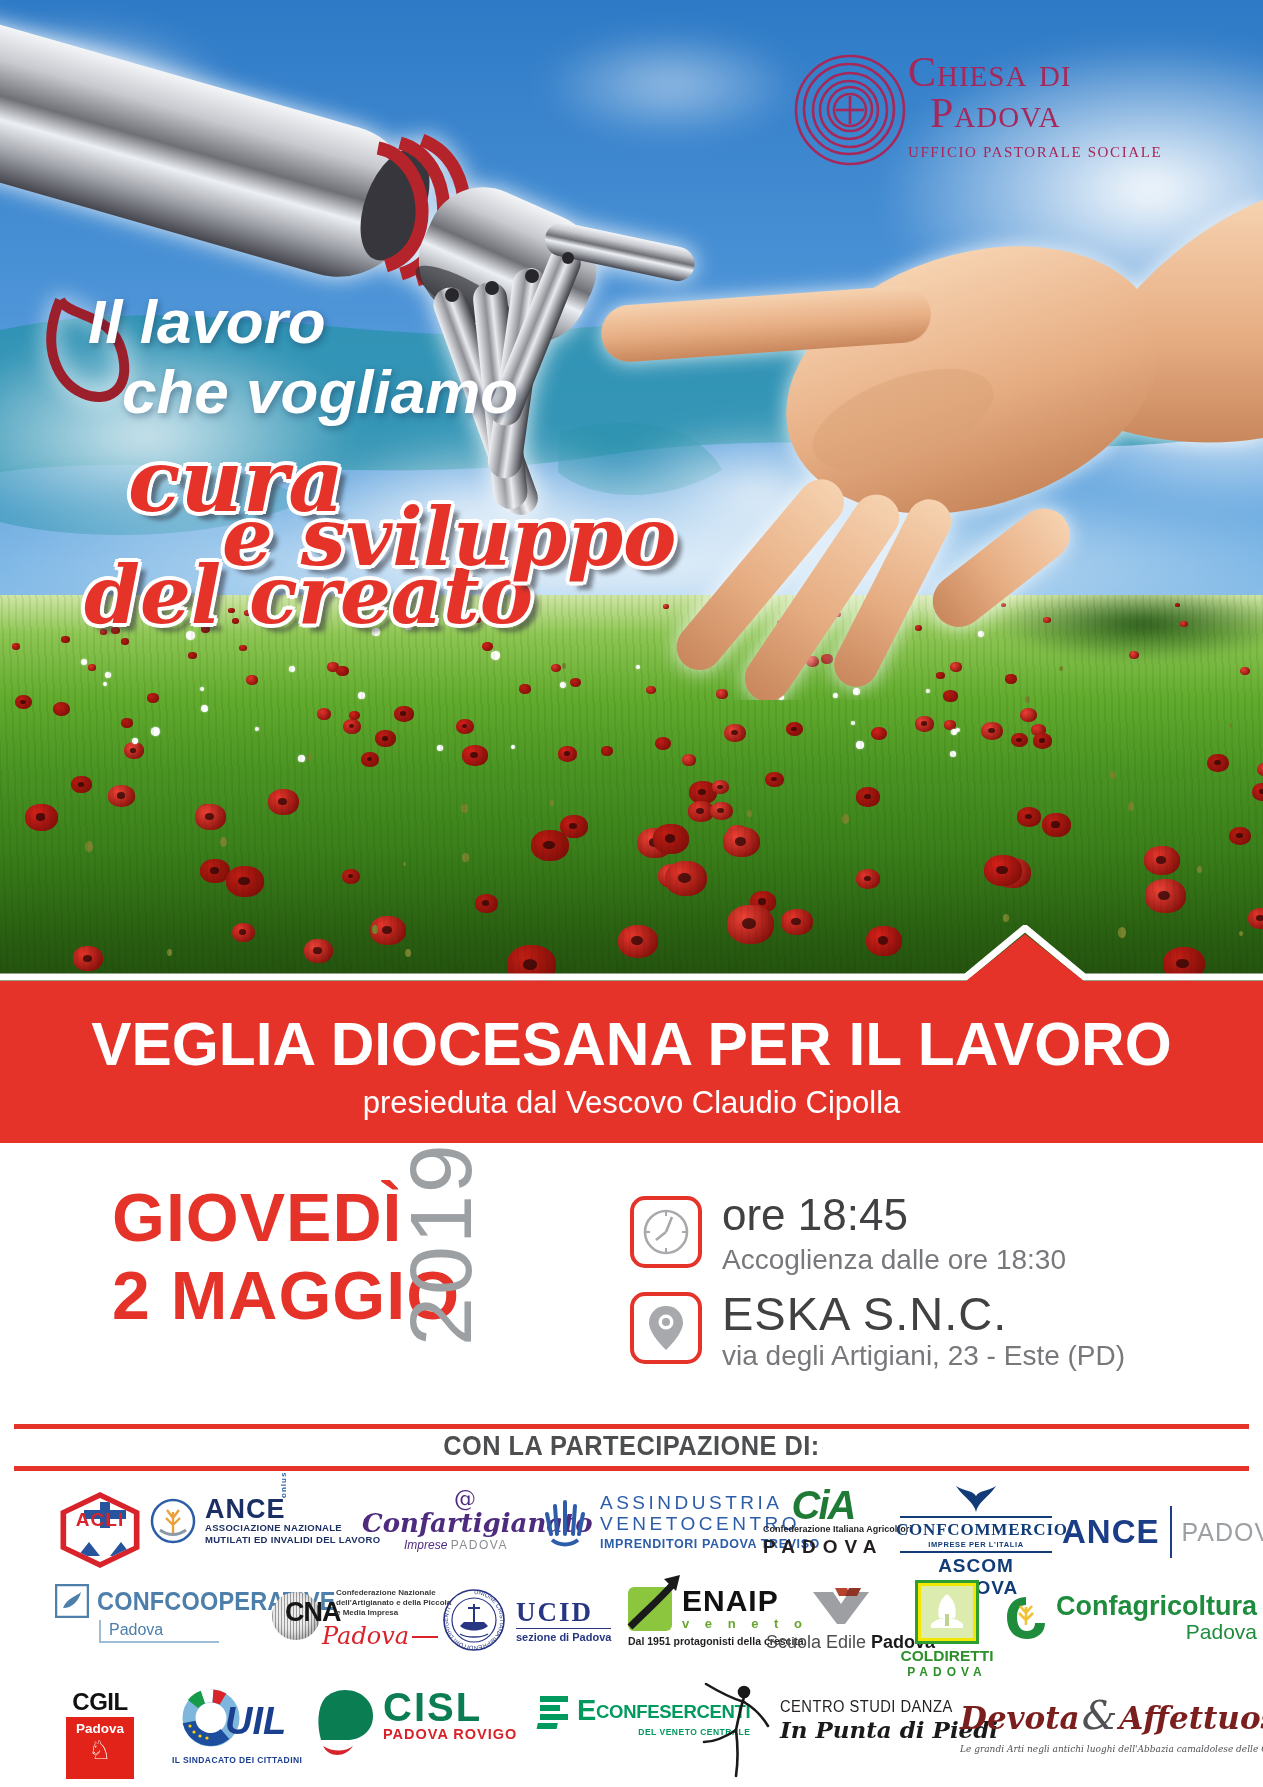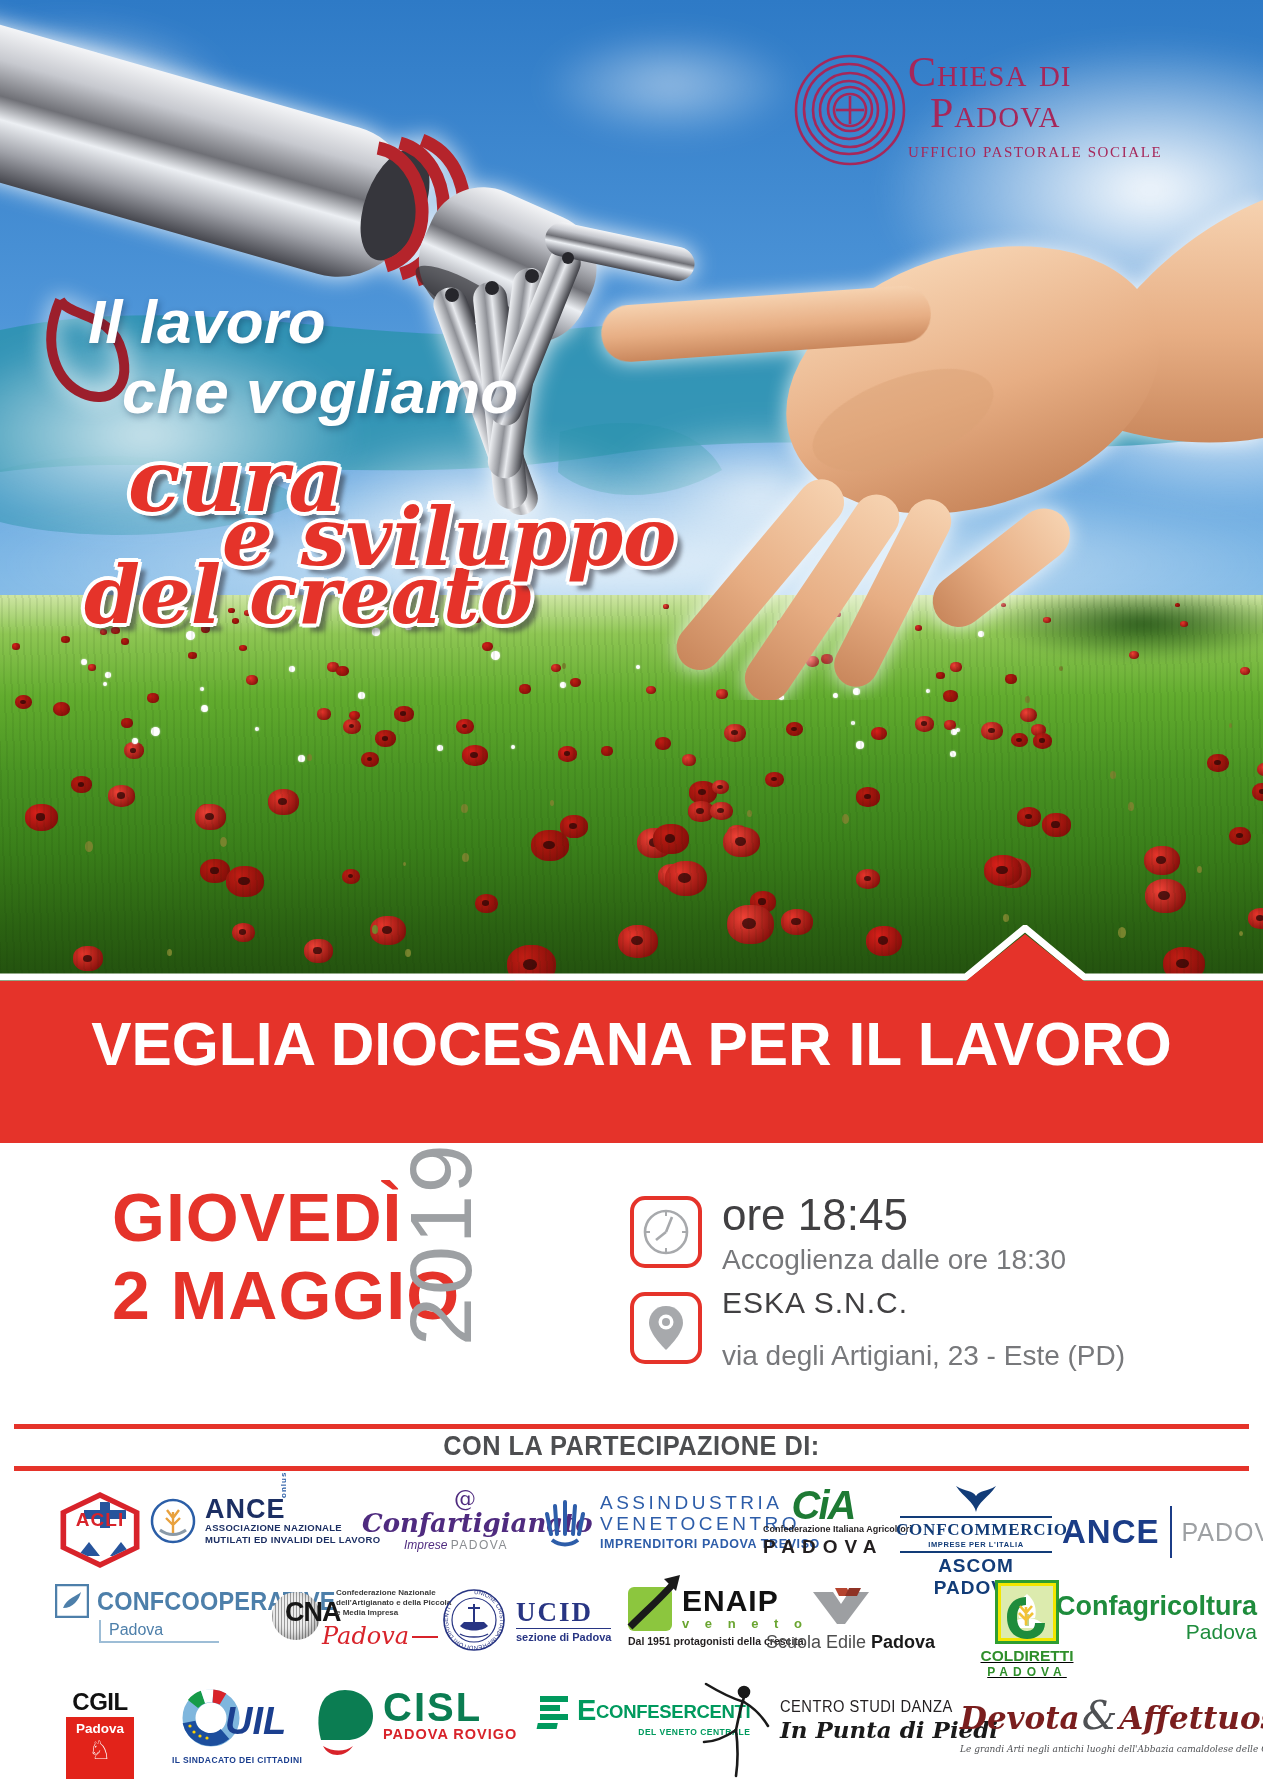--- a/index.html
+++ b/index.html
@@ -65,21 +65,21 @@
   .ev-day{position:absolute;left:112px;top:1178px;color:#e5332a;font-size:68px;font-weight:bold;letter-spacing:1px;}
   .ev-date{position:absolute;left:112px;top:1256px;color:#e5332a;font-size:68px;font-weight:bold;letter-spacing:1px;}
   .ev-year{position:absolute;left:430px;top:1186px;width:120px;height:168px;}
   .ev-year span{display:block;transform:rotate(-90deg) translate(-160px,-40px);transform-origin:0 0;
     font-size:88px;color:#9da0a3;letter-spacing:2px;white-space:nowrap;}
   .icon-box{position:absolute;width:64px;height:64px;border:4px solid #e5332a;border-radius:15px;
     background:#fff;display:flex;align-items:center;justify-content:center;}
   .ib1{left:630px;top:1196px;} .ib2{left:630px;top:1292px;}
   .ev-time{position:absolute;left:722px;top:1190px;font-size:44px;color:#414042;}
   .ev-time-note{position:absolute;left:722px;top:1244px;font-size:28px;color:#77787b;}
-  .ev-venue{position:absolute;left:722px;top:1286px;font-size:30px;color:#414042;letter-spacing:1px;}
+  .ev-venue{position:absolute;left:722px;top:1286px;font-size:47px;color:#414042;letter-spacing:1px;}
   .ev-address{position:absolute;left:722px;top:1340px;font-size:28px;color:#77787b;}
 
   
   .pline{position:absolute;left:14px;right:14px;height:5px;background:#e5332a;}
   .pl1{top:1424px;} .pl2{top:1466px;}
   .pheading{position:absolute;left:0;top:1431px;width:1263px;text-align:center;font-size:27px;font-weight:bold;
     color:#4d4e50;letter-spacing:.5px;transform:scaleX(.94);}
 
   
   .lg{position:absolute;}
@@ -640,20 +640,21 @@
     <div class="script sc3">del creato</div>
     <div class="script sc2">e sviluppo</div>
   </div>
 
   <svg class="notch" viewBox="0 0 1263 60" preserveAspectRatio="none">
     <path d="M-10,52 L966,52 L1025,3 L1084,52 L1273,52" stroke="#ffffff" stroke-width="7" fill="none"></path>
     <path d="M-10,56 L966,56 L1025,9 L1084,56 L1273,56 L1273,62 L-10,62 Z" fill="#e5332a"></path>
   </svg>
   <div class="banner">
     <div class="banner-title">VEGLIA DIOCESANA PER IL LAVORO</div>
+    <div class="banner-sub">presieduta dal Vescovo Claudio Cipolla</div>
   </div>
 
   <div class="ev-day">GIOVEDÌ</div>
   <div class="ev-date">2 MAGGIO</div>
   <div class="ev-year">
       <span>2019</span>
     </div>
 
   <div class="icon-box ib1">
     <svg width="50" height="50" viewBox="0 0 50 50">
@@ -824,21 +825,21 @@
     <svg width="84" height="40" viewBox="0 0 84 40">
       <path d="M14,4 L34,4 L42,16 L50,4 L70,4 L46,36 L38,36 Z" fill="#9d9fa2"></path>
       <path d="M36,0 L48,0 L52,8 L40,8 Z" fill="#b5442f"></path>
       <path d="M50,0 L62,0 L58,8 L46,8 Z" fill="#8f3325"></path>
     </svg>
     <div class="sc-name">
       <span>Scuola Edile</span> <b>Padova</b>
     </div>
   </div>
 
-  <div class="lg lg-coldiretti" style="left:972px;top:1580px;text-decoration:underline;">
+  <div class="lg lg-coldiretti" style="left:892px;top:1580px;">
     <div class="cold-sq">
       <svg width="44" height="44" viewBox="0 0 44 44">
         <path d="M22,4 C14,10 12,20 14,28 L30,28 C32,20 30,10 22,4 Z" fill="#ffffff"></path>
         <path d="M6,34 C14,26 30,26 38,34 L38,38 L6,38 Z" fill="#ffffff"></path>
         <rect x="20" y="24" width="4" height="12" fill="#bcd48e"></rect>
       </svg>
     </div>
     <div class="cold-n">COLDIRETTI</div>
     <div class="cold-c">PADOVA</div>
   </div>

